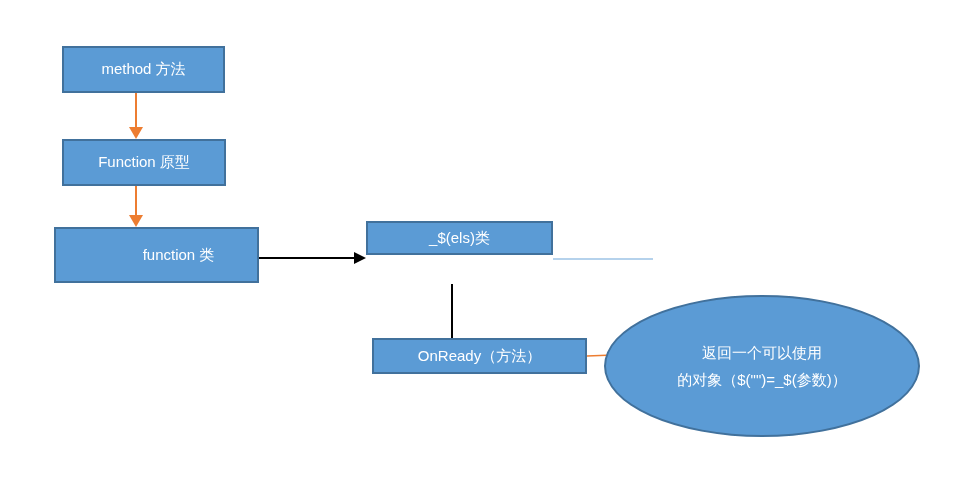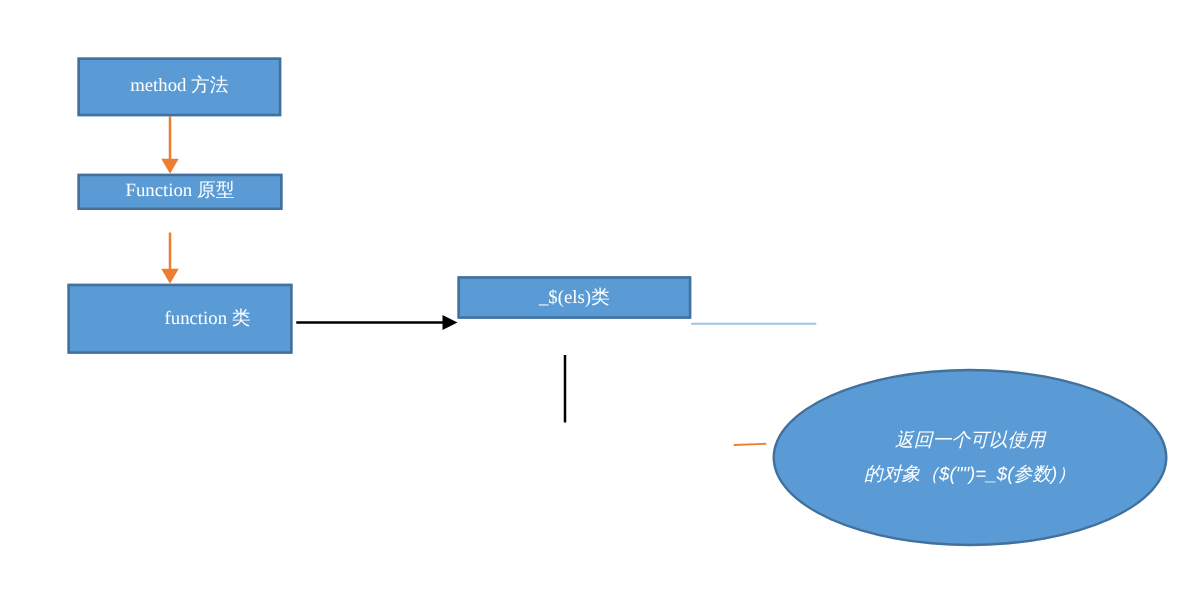--- a/index.html
+++ b/index.html
@@ -33,36 +33,35 @@
     color: #ffffff;
     font-size: 15px;
     line-height: 1.25;
   }
   .node.ellipse {
     border-radius: 50%;
   }
   .node .label {
     display: block;
     white-space: nowrap;
-    font-family: Liberation Serif, serif;
   }
   .node .line {
     display: block;
     white-space: nowrap;
   }
   
   #node-method            { left: 62px;  top: 46px;  width: 163px; height: 47px; }
-  #node-function-proto    { left: 62px;  top: 139px; width: 164px; height: 29px; }
-  #node-function-class    { left: 54px;  top: 227px; width: 180px; height: 56px; padding-left: 44px; }
+  #node-function-proto    { left: 62px;  top: 139px; width: 164px; height: 47px; }
+  #node-function-class    { left: 54px;  top: 227px; width: 205px; height: 56px; padding-left: 44px; }
   #node-els-class         { left: 366px; top: 221px; width: 187px; height: 34px; }
   #node-onready           { left: 372px; top: 338px; width: 215px; height: 36px; }
   
   #node-declared-by       { left: 650px; top: 231px; width: 244px; height: 56px; }
-  #node-returns           { left: 618px; top: 295px; width: 316px; height: 142px;
-                            font-size: 15px; line-height: 27px; font-style: italic; }
+  #node-returns           { left: 604px; top: 295px; width: 316px; height: 142px;
+                            font-size: 15px; line-height: 27px; }
 </style>
 </head>
 <body>
 
 <div id="canvas">
 
   <svg id="connector-layer" viewBox="0 0 954 487" xmlns="http://www.w3.org/2000/svg">
 
     <g>
       <line x1="136" y1="93" x2="136" y2="128" stroke="#ed7d31" stroke-width="2"></line>
@@ -101,20 +100,23 @@
   </div>
 
   <div class="node rect" id="node-function-class">
     <span class="label">function 类</span>
   </div>
 
   <div class="node rect" id="node-els-class">
     <span class="label">_$(els)类</span>
   </div>
 
+  <div class="node rect" id="node-onready">
+    <span class="label">OnReady（方法）</span>
+  </div>
 
 
   <div class="node ellipse" id="node-returns">
     <div>
       <span class="line">返回一个可以使用</span>
       <span class="line">的对象（$("")=_$(参数)）</span>
     </div>
   </div>
 
 </div>

